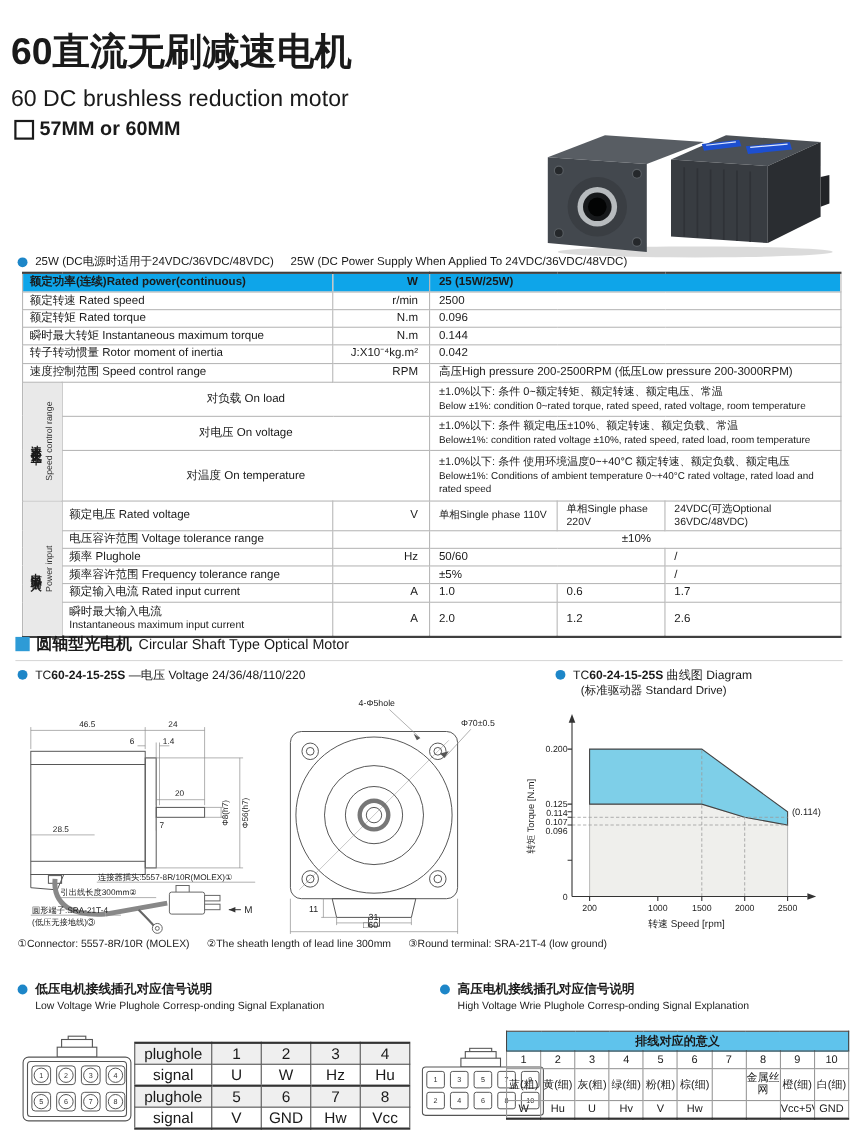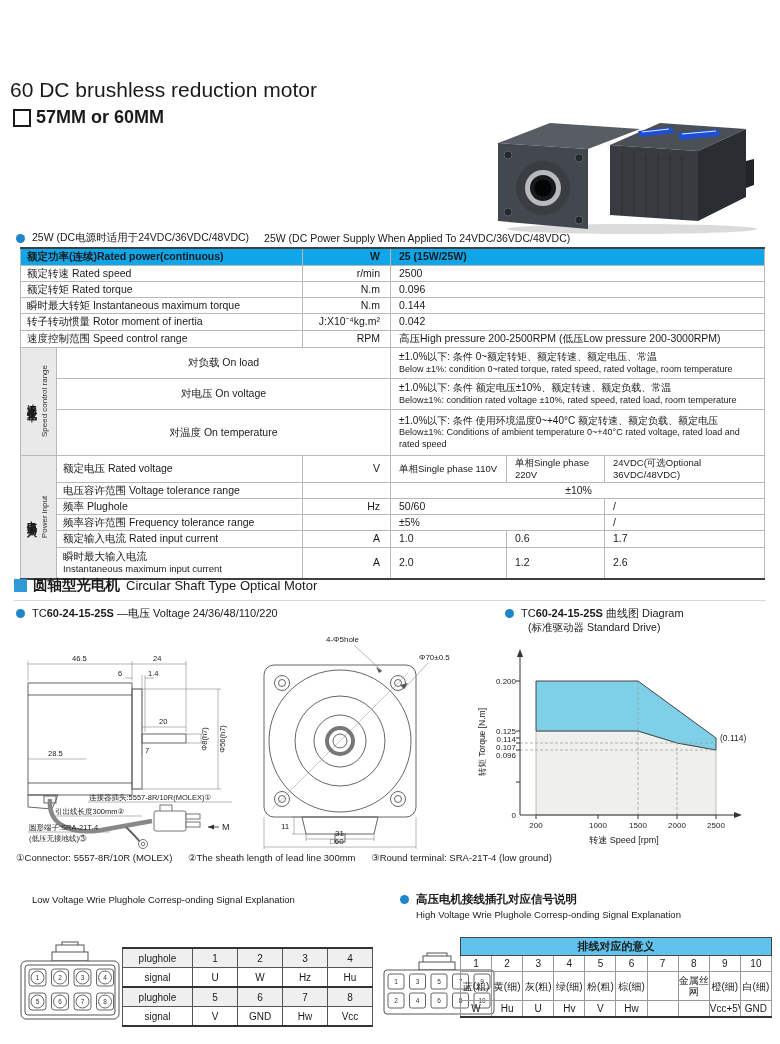--- a/index.html
+++ b/index.html
@@ -45,36 +45,37 @@
   .footnote{position:absolute;left:16px;top:852px;font-size:9.5px;color:#222;}
   .footnote span{margin-right:13px;}
   
   .bsec{position:absolute;top:892px;font-size:11.5px;font-weight:700;}
   .bsec .l1{display:flex;align-items:center;gap:7px;}
   .bsec .l2{font-size:9.5px;font-weight:400;margin-left:16px;margin-top:2px;}
   .bsec-l{left:16px;} .bsec-r{left:400px;}
   .lv-conn{position:absolute;left:20px;top:941px;width:100px;height:80px;}
   .hv-conn{position:absolute;left:383px;top:952px;width:112px;height:64px;}
   .lv-table{position:absolute;left:122px;top:947px;width:250px;border-collapse:collapse;table-layout:fixed;
-            font-size:10px;text-align:center;border-top:2px solid #333;border-bottom:2px solid #333;}
+            font-size:14px;text-align:center;border-top:2px solid #333;border-bottom:2px solid #333;}
   .lv-table td{border:1px solid #555;height:18px;padding:0 2px;}
   .lv-table tr.ph td{background:#efefef;}
   .lv-table tr.mid td{border-top:2px solid #333;}
   .hv-table{position:absolute;left:460px;top:937px;width:312px;border-collapse:collapse;table-layout:fixed;
             font-size:10px;text-align:center;border-bottom:2px solid #333;}
   .hv-table th{background:#5fc3ec;font-size:11px;font-weight:700;border:1px solid #444;height:17px;padding:0;}
   .hv-table td{border:1px solid #999;height:15px;padding:0;overflow:hidden;line-height:1.1;}
   .hv-table tr.colors td{font-size:10px;height:28px;}
   text{font-family:"Liberation Sans",sans-serif;}
 </style>
 </head>
 <body>
 
 <div class="page">
 
+  <div class="title-zh">60直流无刷减速电机</div>
   <div class="title-en">60 DC brushless reduction motor</div>
   <div class="size-note">
     <span class="size-square"></span>
     <span>57MM or 60MM</span>
   </div>
 
   <svg class="motor-photo" viewBox="0 0 285 132">
     <ellipse cx="140" cy="126" rx="125" ry="5" fill="rgba(0,0,0,0.14)"></ellipse>
     <g>
       <polygon points="118,42 168,20 254,26 206,48" fill="#4b5056"></polygon>
@@ -402,20 +403,24 @@
     <text x="152" y="206" font-size="9" fill="#222" text-anchor="middle">转速 Speed [rpm]</text>
   </svg>
 
   <div class="footnote">
     <span>①Connector: 5557-8R/10R (MOLEX)</span>
     <span>②The sheath length of lead line 300mm</span>
     <span>③Round terminal: SRA-21T-4 (low ground)</span>
   </div>
 
   <div class="bsec bsec-l">
+    <div class="l1">
+      <span class="dot"></span>
+      <span>低压电机接线插孔对应信号说明</span>
+    </div>
     <div class="l2">Low Voltage  Wrie Plughole Corresp-onding Signal Explanation</div>
   </div>
 
   <div class="bsec bsec-r">
     <div class="l1">
       <span class="dot"></span>
       <span>高压电机接线插孔对应信号说明</span>
     </div>
     <div class="l2">High Voltage  Wrie Plughole Corresp-onding Signal Explanation</div>
   </div>

